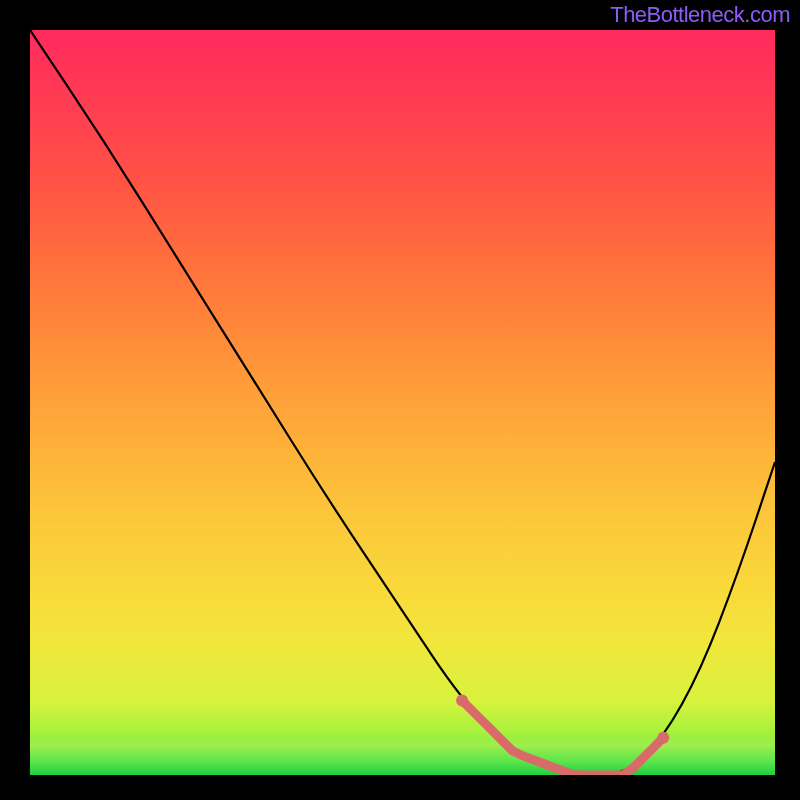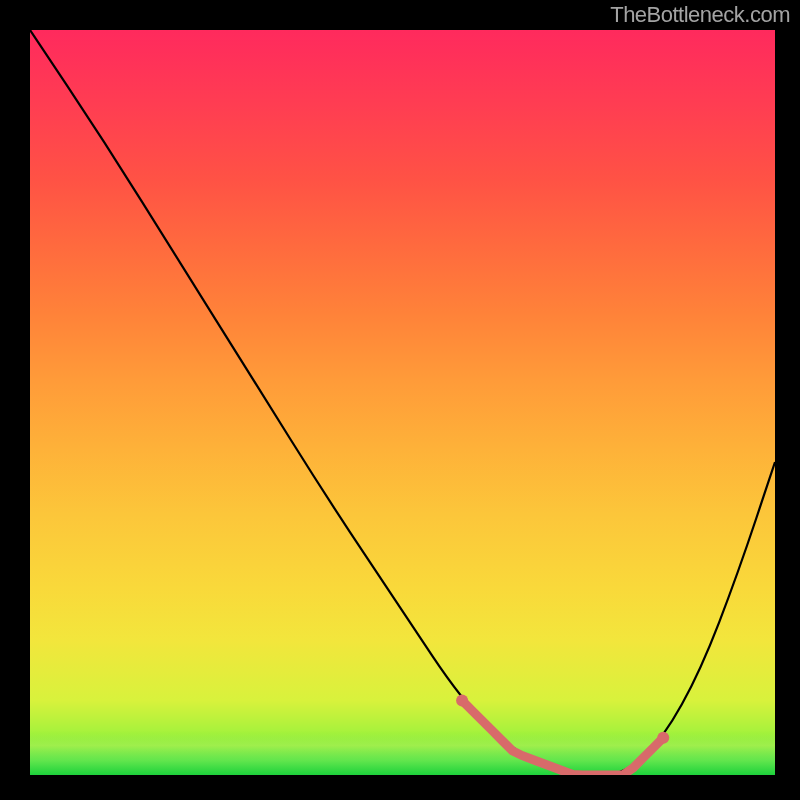--- a/index.html
+++ b/index.html
@@ -8,21 +8,21 @@
     height: 800px;
     background: #000;
     position: relative;
     font-family: Arial, sans-serif;
     overflow: hidden;
   }
   .watermark {
     position: absolute;
     top: 2px;
     right: 10px;
-    color: #a3a3a3;
+    color: #8b5cf6;
     font-size: 22px;
     font-weight: 500;
     z-index: 10;
     letter-spacing: -0.5px;
   }
   .plot-area {
     position: absolute;
     left: 30px;
     top: 30px;
     width: 745px;

